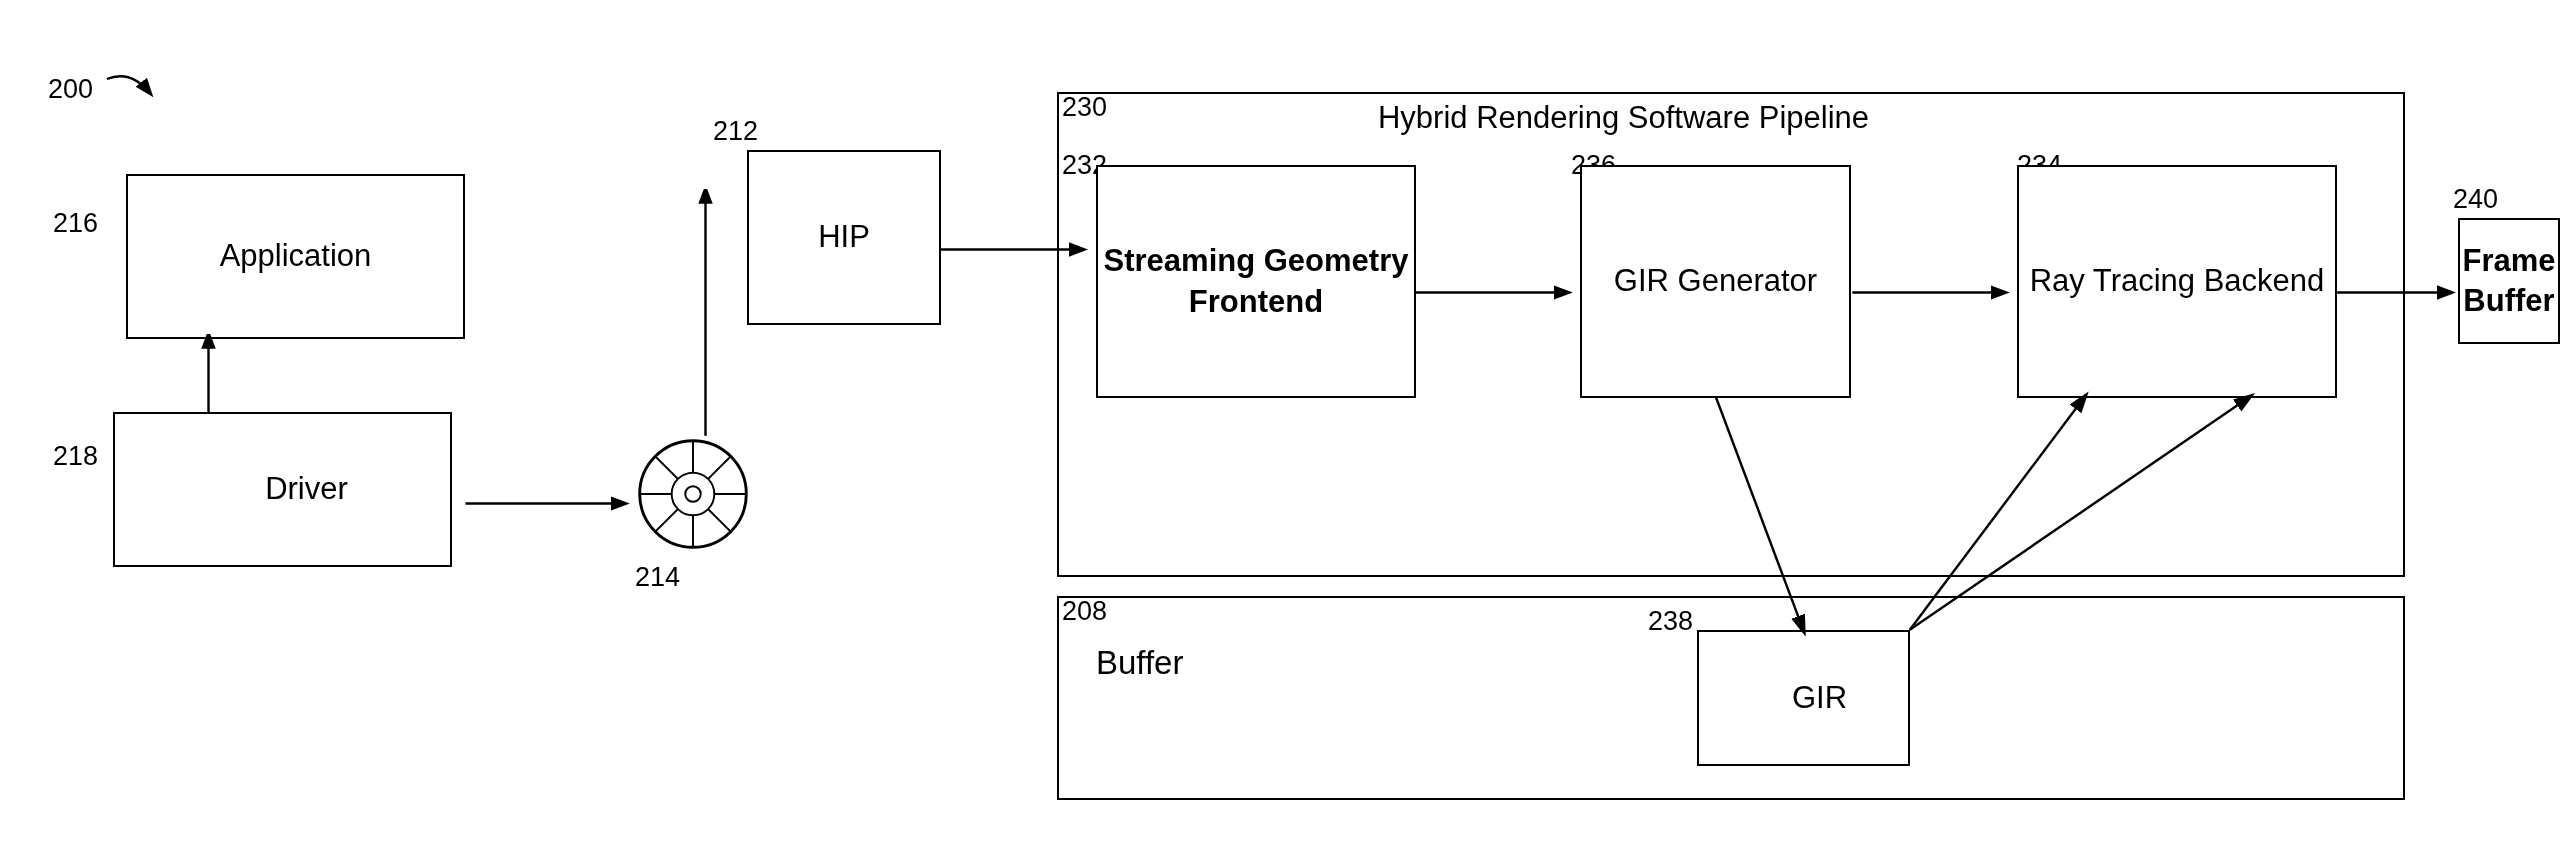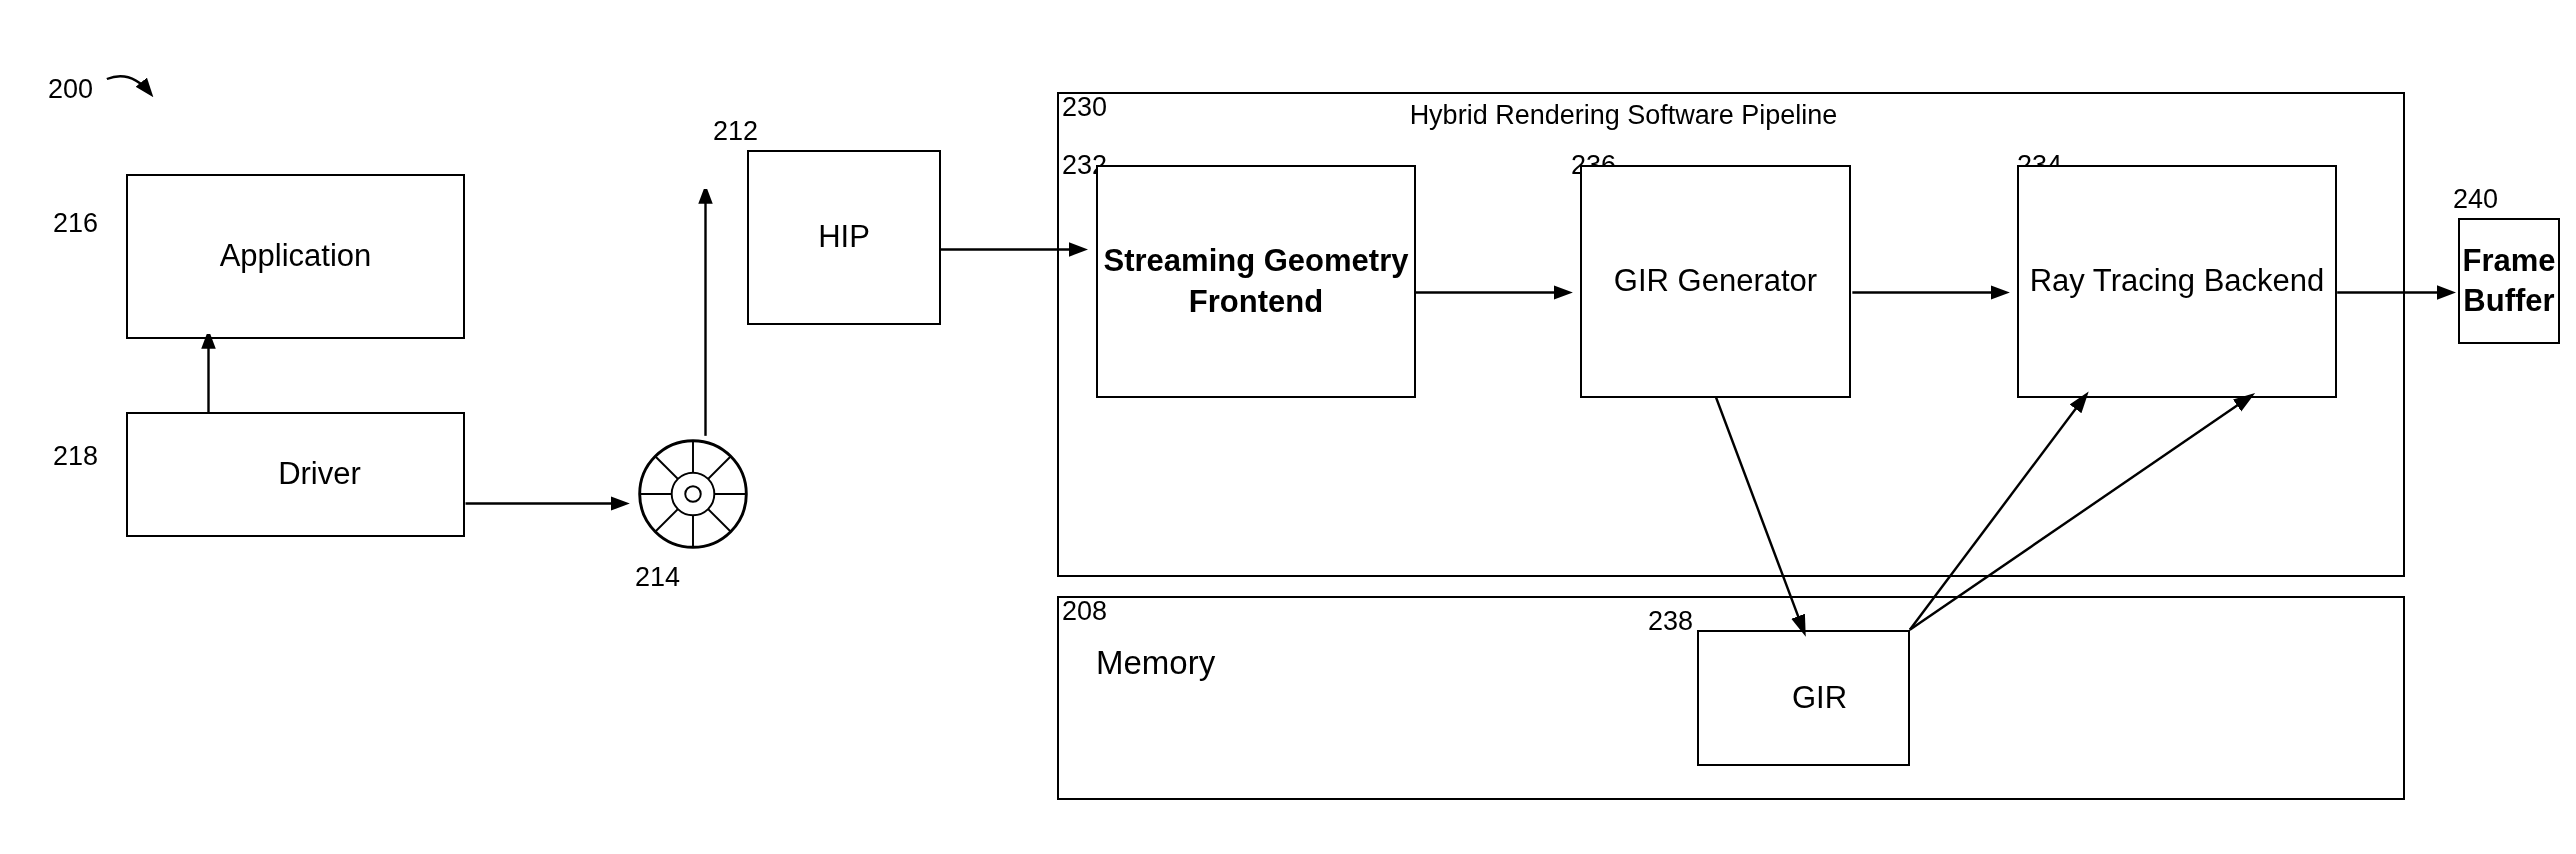--- a/index.html
+++ b/index.html
@@ -73,21 +73,21 @@
         </marker>
       <marker id="arr2r" markerWidth="8" markerHeight="8" refX="4" refY="3" orient="auto-start-reverse">
           <path d="M0,0 L0,6 L8,3 z" fill="#000"></path>
         </marker>
     </defs>
     <line x1="15" y1="5" x2="15" y2="90" stroke="#000" stroke-width="2.5" marker-end="url(#arr2)" marker-start="url(#arr2r)"></line>
   </svg>
 
   <div class="label-ref" style="top:417px; left:53px;">218</div>
 
-  <div class="box" style="top:388px; left:126px; width:339px; height:125px;padding-left:48px;">
+  <div class="box" style="top:388px; left:113px; width:339px; height:155px;padding-left:48px;">
     <span class="box-label">Driver</span>
   </div>
 
   <svg style="position:absolute;top:465px;left:465px;width:175px;height:29px;" viewBox="0 0 180 30" width="175" height="29">
     <defs>
         <marker id="arr3" markerWidth="8" markerHeight="8" refX="6" refY="3" orient="auto">
           <path d="M0,0 L0,6 L8,3 z" fill="#000"></path>
         </marker>
       </defs>
     <line x1="0" y1="15" x2="165" y2="15" stroke="#000" stroke-width="2.5" marker-end="url(#arr3)"></line>
@@ -127,21 +127,21 @@
     <defs>
         <marker id="arr5" markerWidth="8" markerHeight="8" refX="6" refY="3" orient="auto">
           <path d="M0,0 L0,6 L8,3 z" fill="#000"></path>
         </marker>
       </defs>
     <line x1="0" y1="15" x2="148" y2="15" stroke="#000" stroke-width="2.5" marker-end="url(#arr5)"></line>
   </svg>
 
   <div class="outer-box" style="top:68px; left:1057px; width:1348px; height:485px;"></div>
 
-  <div style="position:absolute;top:76px;left:1260px;font-size:27px;text-align:center;width:727px;">Hybrid Rendering Software Pipeline</div>
+  <div style="position:absolute;top:76px;left:1260px;font-size:31px;text-align:center;width:727px;">Hybrid Rendering Software Pipeline</div>
 
   <div class="label-ref" style="top:68px; left:1062px;">230</div>
 
   <div class="label-ref" style="top:126px; left:1062px;">232</div>
 
   <div class="box" style="top:141px; left:1096px; width:320px; height:233px;font-weight:bold;">
     <span class="box-label">Streaming
 Geometry
 Frontend</span>
   </div>
@@ -191,21 +191,21 @@
 
   <div class="box" style="top:194px; left:2458px; width:102px; height:126px;font-weight:bold;">
     <span class="box-label">Frame
 Buffer</span>
   </div>
 
   <div class="outer-box" style="top:572px; left:1057px; width:1348px; height:204px;"></div>
 
   <div class="label-ref" style="top:572px; left:1062px;">208</div>
 
-  <div style="position:absolute;top:620px;left:1096px;font-size:33px;">Memory</div>
+  <div style="position:absolute;top:620px;left:1096px;font-size:33px;">Buffer</div>
 
   <div class="label-ref" style="top:582px; left:1648px;">238</div>
 
   <div class="box" style="top:606px; left:1697px; width:213px; height:136px;padding-left:32px;">
     <span class="box-label">GIR</span>
   </div>
 
   <svg style="position:absolute;top:0;left:0;width:2576px;height:854px;pointer-events:none;" viewBox="0 0 2657 881" width="2576" height="854">
     <defs>
       <marker id="arrD1" markerWidth="10" markerHeight="10" refX="6" refY="3" orient="auto">

